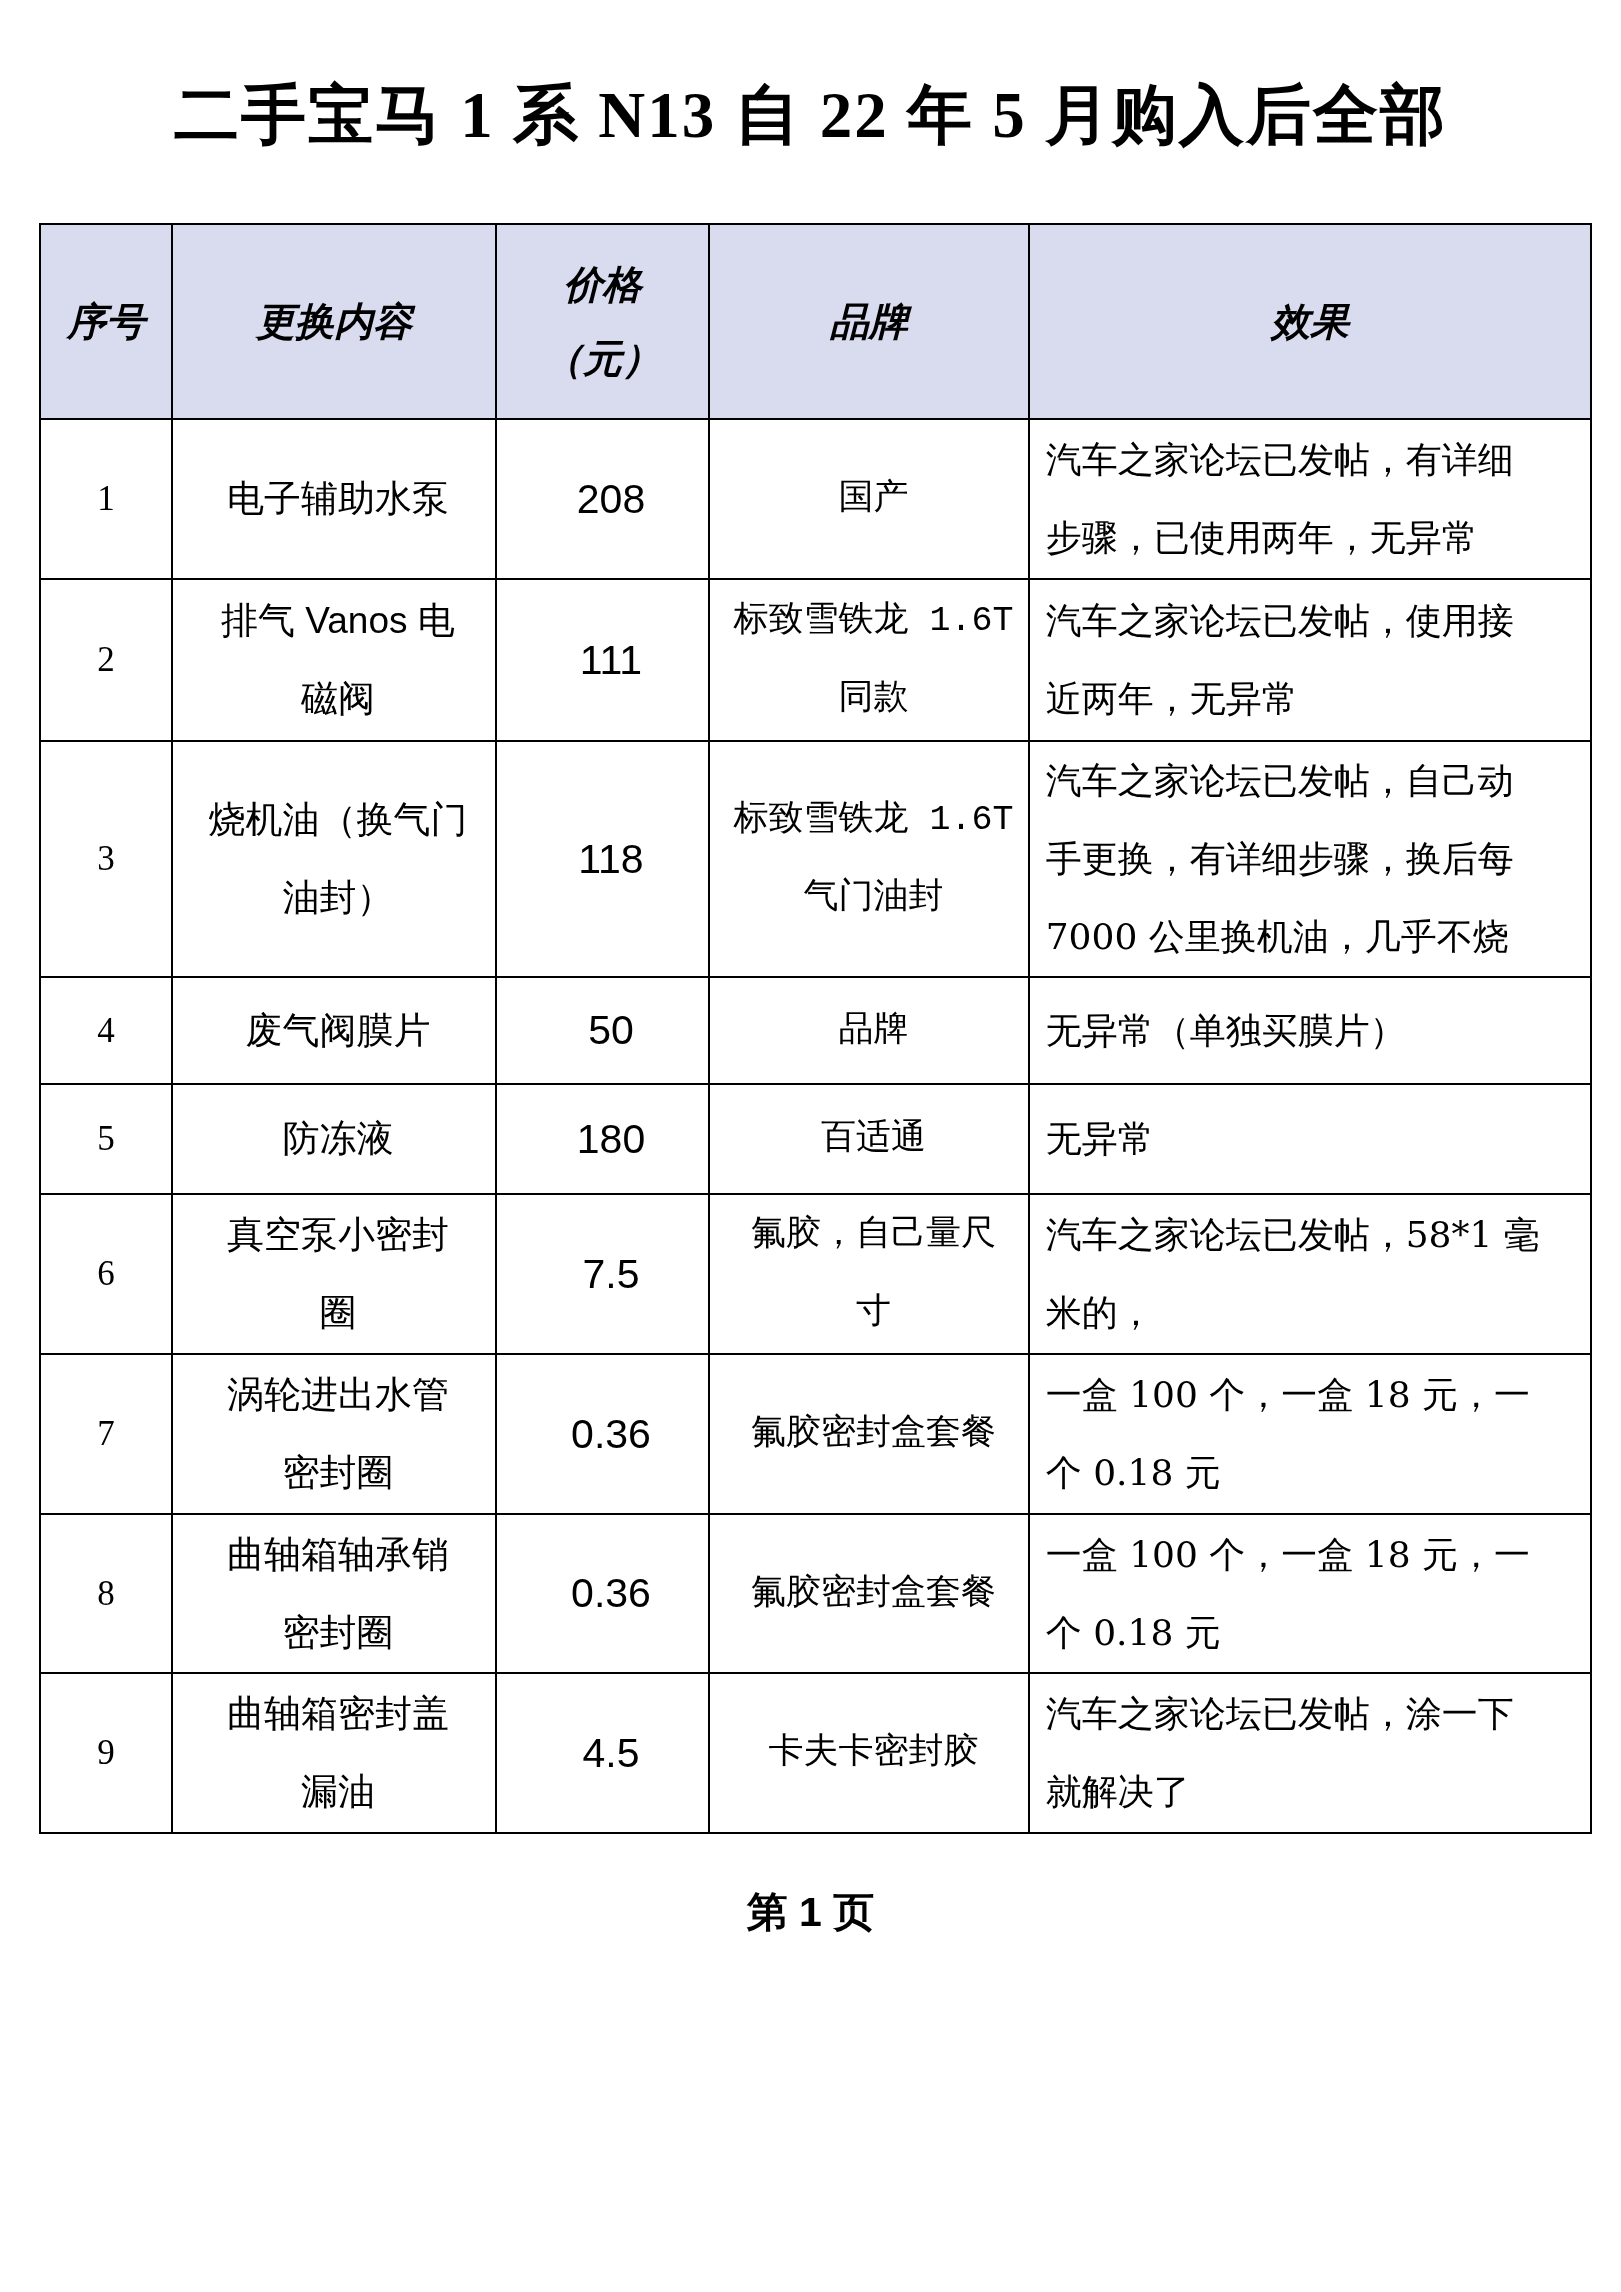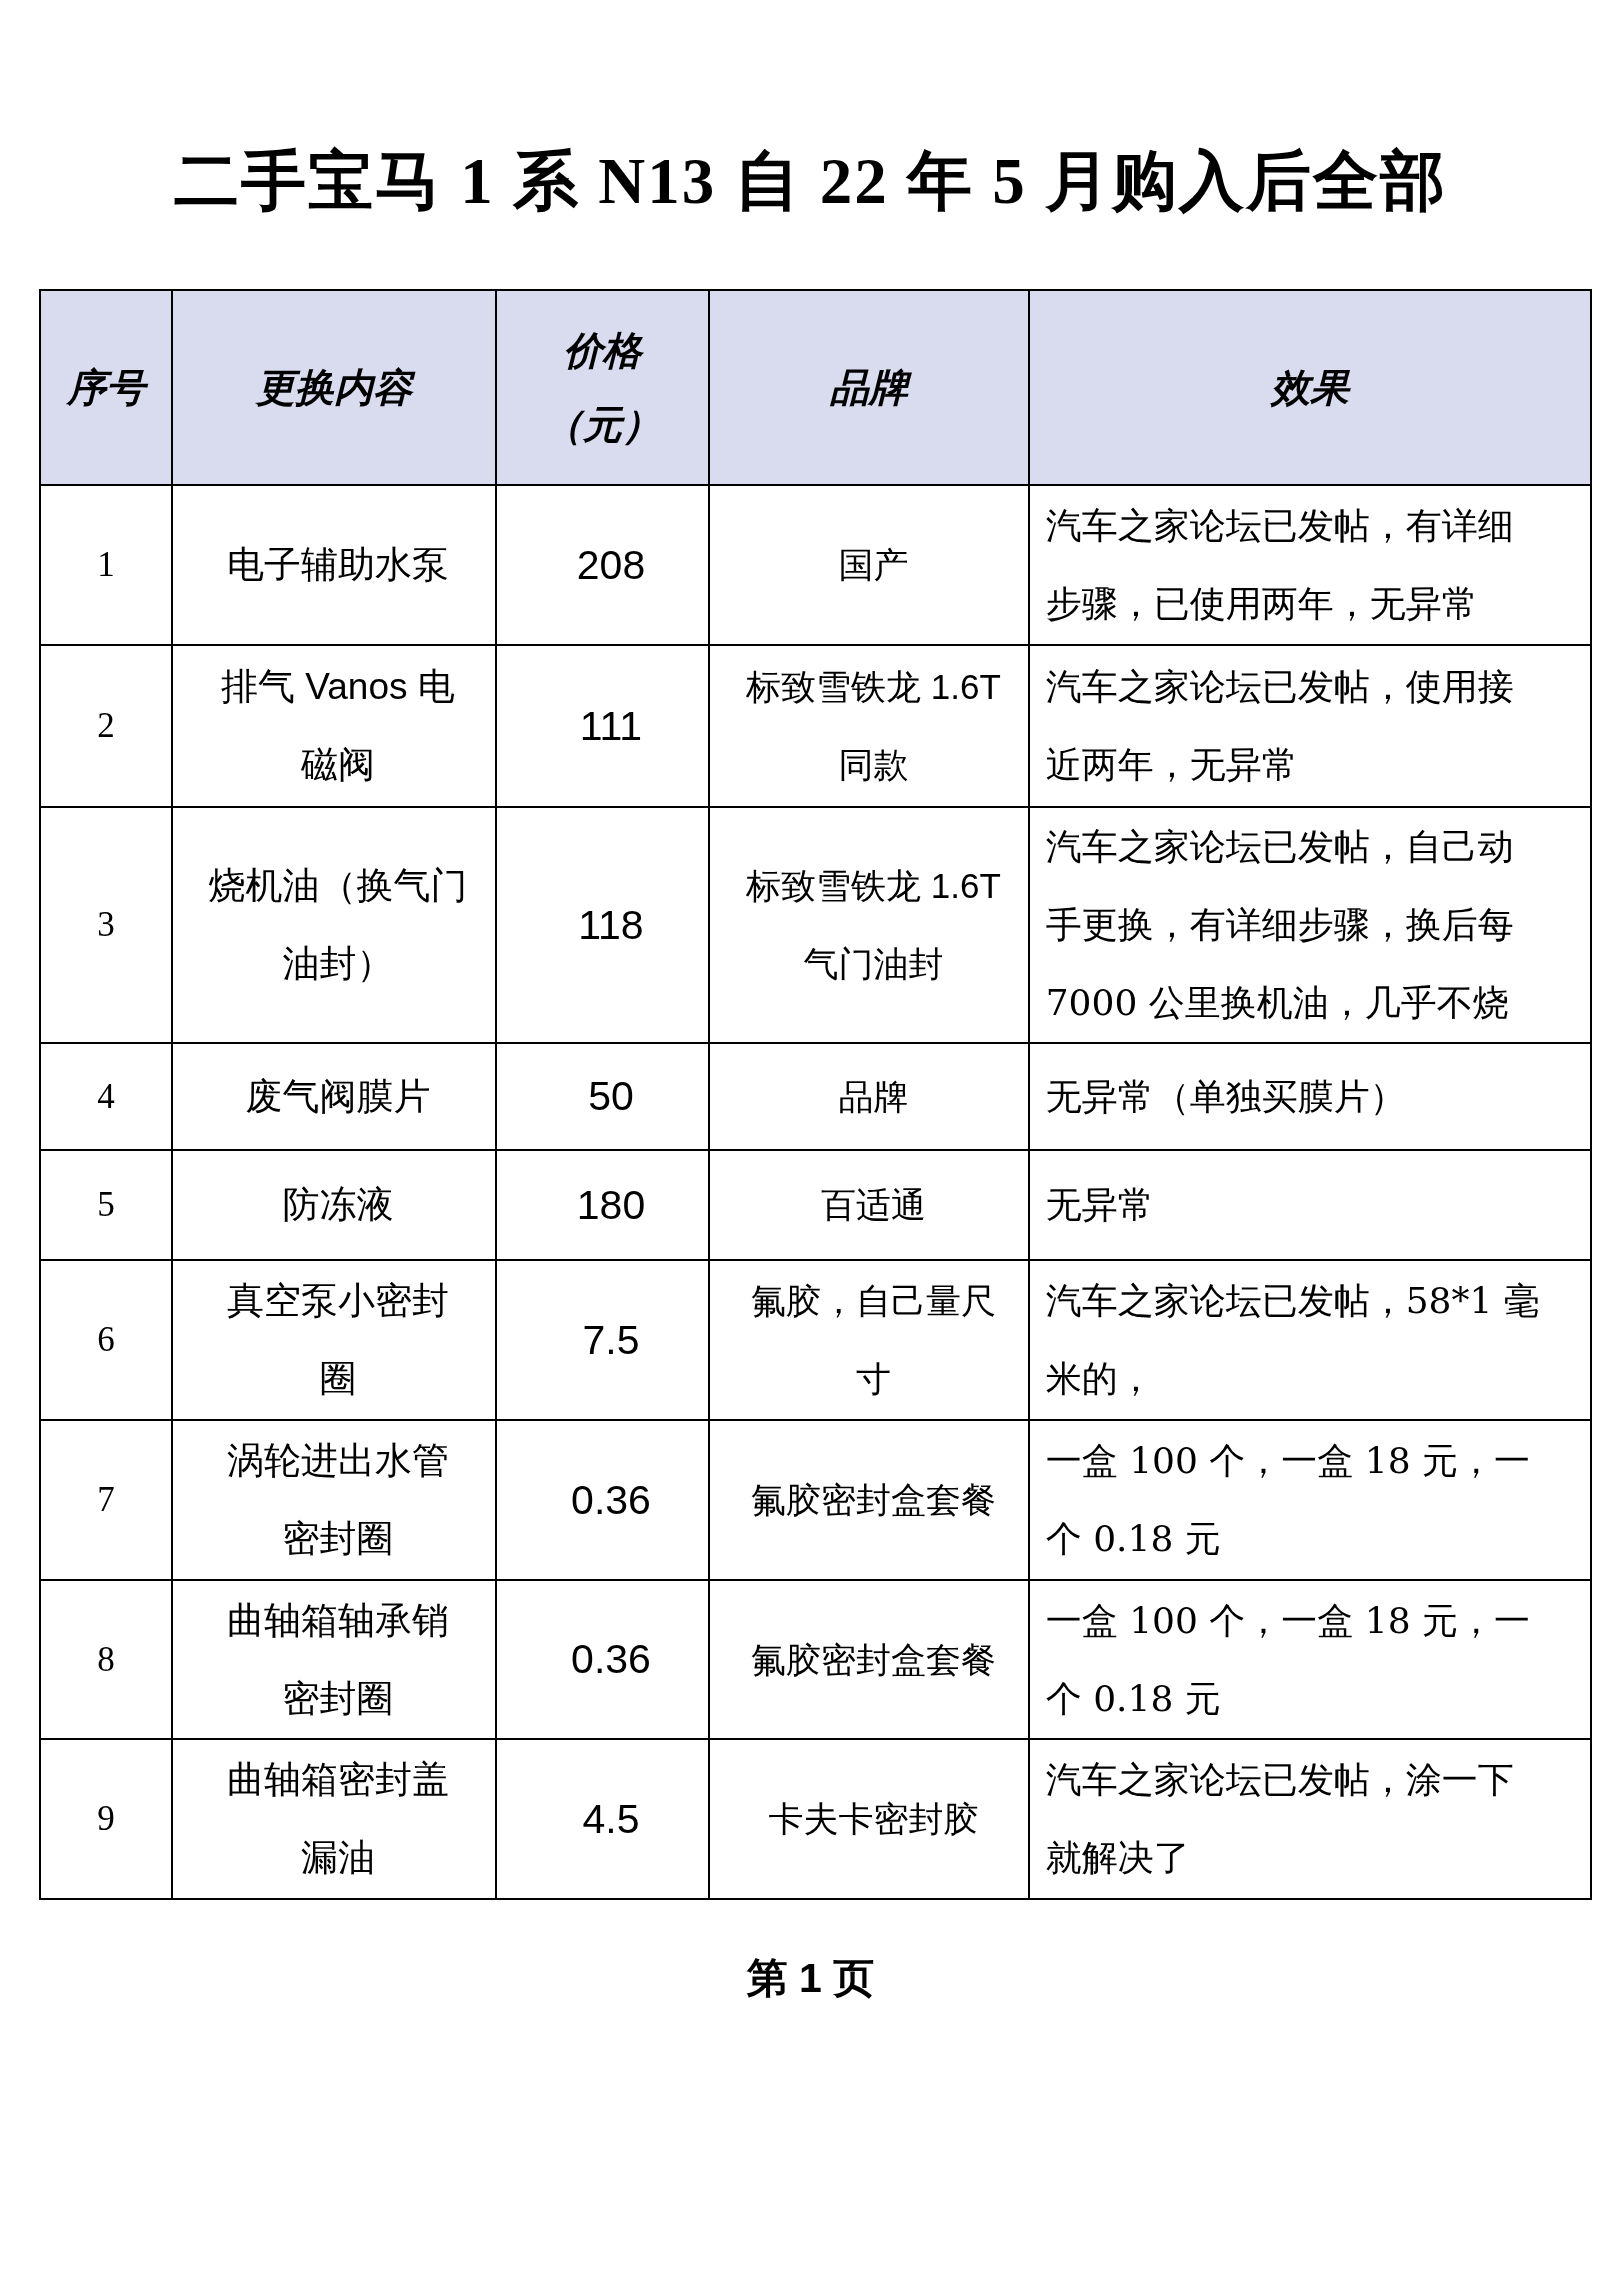--- a/index.html
+++ b/index.html
@@ -11,21 +11,21 @@
   }
   .page {
     position: relative;
     width: 1621px;
     height: 2293px;
     background: #ffffff;
     overflow: hidden;
   }
   
   .title {
-    padding-top: 110px;
+    padding-top: 44px;
     text-align: center;
     font-family: "Liberation Serif", serif;
     font-weight: bold;
     font-size: 65px;
     line-height: 142px;
     letter-spacing: 2px;
   }
   
   .subtitle {
     margin-top: 35px;
@@ -81,21 +81,21 @@
   td.c-price {
     text-align: center;
     font-size: 41px;
     font-family: "Liberation Sans", sans-serif;
     padding-left: 18px;
   }
   td.c-brand {
     text-align: center;
     font-size: 35px;
     line-height: 78px;
-    font-family: Liberation Sans, sans-serif;
+    font-family: Liberation Mono, monospace;
     padding-left: 10px;
   }
   td.c-effect {
     text-align: left;
     padding: 0 47px 0 15.7px;
     font-size: 36px;
     line-height: 78px;
     font-family: "DejaVu Serif", serif;
   }
   

